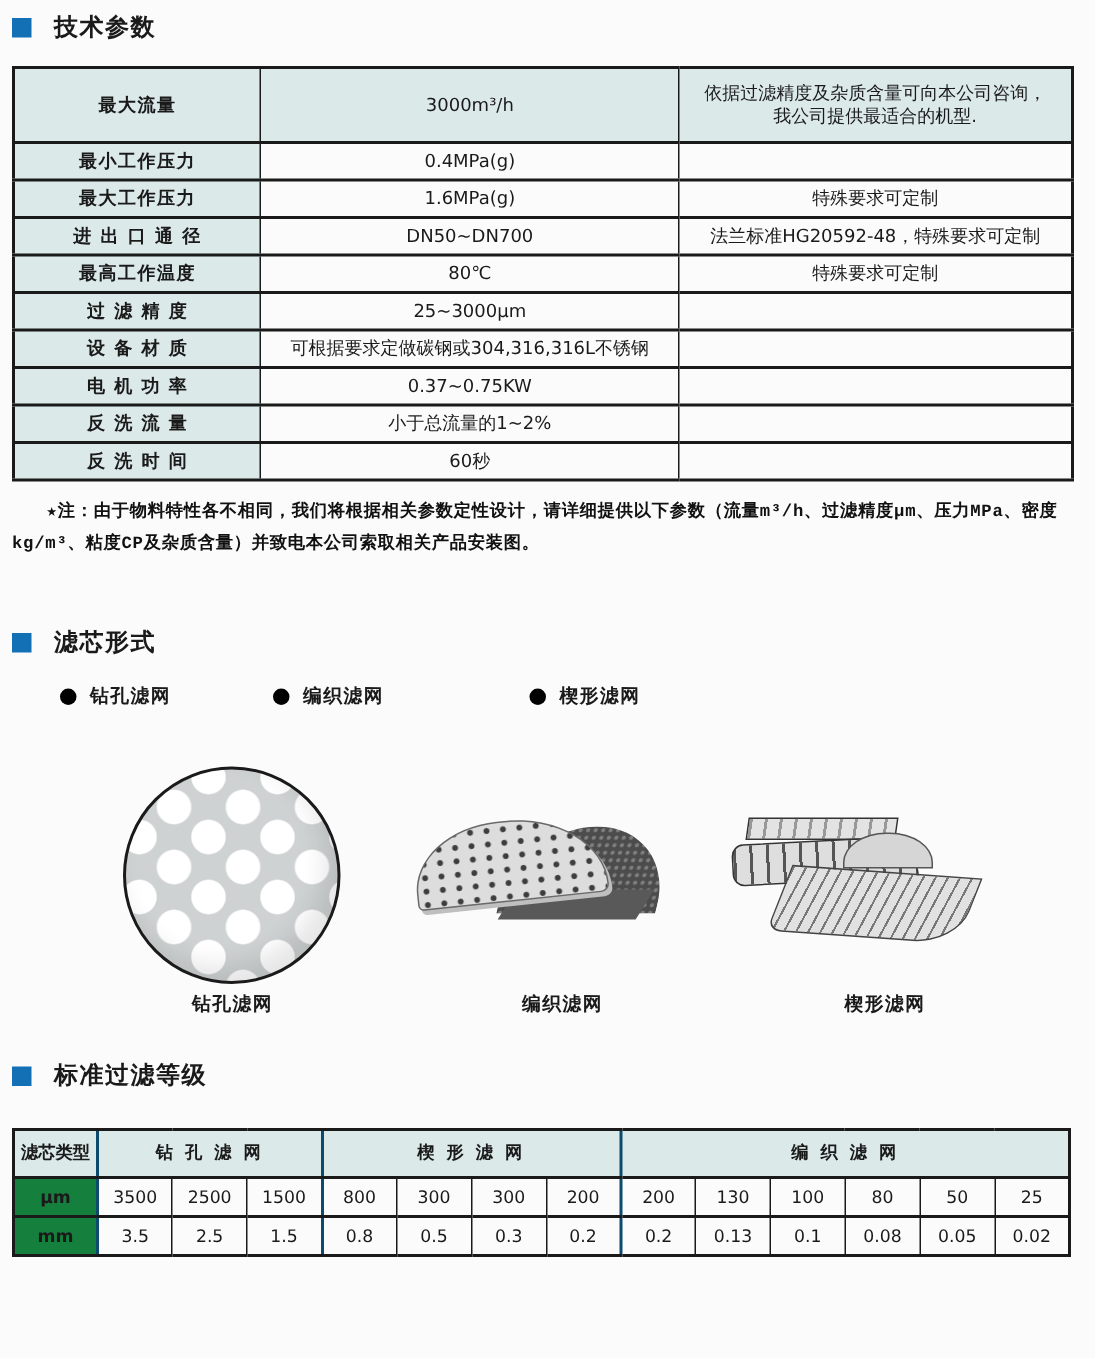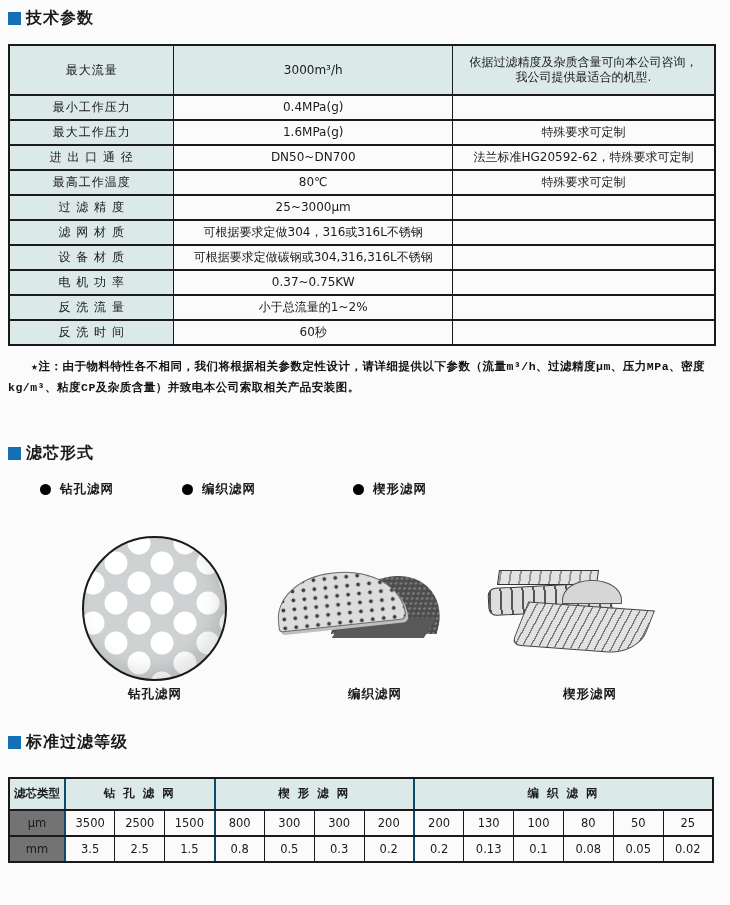--- a/index.html
+++ b/index.html
@@ -4,38 +4,38 @@
 <style>
   html,body{margin:0;padding:0;}
   body{
     width:730px;height:905px;overflow:hidden;
     background:#fbfbfb;
     font-family:"DejaVu Sans",sans-serif;
     color:#1a1a1a;
     position:relative;
   }
   
-  .section-header{display:flex;align-items:center;gap:5px;margin-left:8px;}
+  .section-header{display:flex;align-items:center;gap:15px;margin-left:8px;}
   .sq{width:13px;height:13px;background:#1470b4;flex:0 0 auto;}
   .section-title{font-size:16px;font-weight:bold;letter-spacing:1px;}
   #hdr1{padding-top:8px;}
   #hdr2{margin-top:44px;}
   #hdr3{margin-top:20px;}
 
   
   table{border-collapse:collapse;table-layout:fixed;}
   .tech{margin:15px 0 0 8px;width:708px;border:2px solid #1a1a1a;}
   .tech td{
     border-left:1px solid #1a1a1a;border-right:1px solid #1a1a1a;
     border-top:2px solid #1a1a1a;border-bottom:2px solid #1a1a1a;
     font-size:12px;text-align:center;vertical-align:middle;
     padding:2px 4px;height:19px;line-height:1.25;
   }
   .tech col.c1{width:164px;} .tech col.c2{width:277px;} .tech col.c3{width:261px;}
-  .tech td.lbl{background:#dbe9e8;font-weight:400;letter-spacing:1px;}
+  .tech td.lbl{background:#dbe9e8;font-weight:700;letter-spacing:1px;}
   .tech tr.first td{background:#dbe9e8;height:44px;}
   .tech td.rem{white-space:pre-line;}
 
   
   .note{
     margin:10px 10px 0 8px;font-size:11.5px;font-weight:bold;
     line-height:1.85;text-indent:2em;letter-spacing:.5px;color:#111;font-family:Liberation Mono, monospace;
   }
 
   
@@ -116,21 +116,21 @@
   
   .grade{margin:24px 0 0 8px;width:706px;border:2px solid #1a1a1a;}
   .grade td{
     border-left:1px solid #1a1a1a;border-right:1px solid #1a1a1a;
     border-top:2px solid #1a1a1a;border-bottom:2px solid #1a1a1a;
     font-size:11.5px;text-align:center;vertical-align:middle;
     padding:0 2px;height:24px;
   }
   .grade col.gc0{width:56px;}
   .grade tr.ghead td{background:#dbe9e8;font-weight:600;letter-spacing:2px;height:30px;}
-  .grade td.unit{background:#737373;font-weight:400;letter-spacing:0;}
+  .grade td.unit{background:#15803d;font-weight:700;letter-spacing:0;}
   .grade td.gsep{border-left:2px solid #0c4a6e;}
 </style>
 </head>
 <body>
 
 <div class="section-header" id="hdr1">
   <span class="sq"></span>
   <span class="section-title">技术参数</span>
 </div>
 
@@ -153,35 +153,30 @@
     <td class="rem"></td>
   </tr>
   <tr>
     <td class="lbl">最大工作压力</td>
     <td class="val">1.6MPa(g)</td>
     <td class="rem">特殊要求可定制</td>
   </tr>
   <tr>
     <td class="lbl">进 出 口 通 径</td>
     <td class="val">DN50~DN700</td>
-    <td class="rem">法兰标准HG20592-62，特殊要求可定制</td>
+    <td class="rem">法兰标准HG20592-48，特殊要求可定制</td>
   </tr>
   <tr>
     <td class="lbl">最高工作温度</td>
     <td class="val">80℃</td>
     <td class="rem">特殊要求可定制</td>
   </tr>
   <tr>
     <td class="lbl">过 滤 精 度</td>
     <td class="val">25~3000μm</td>
-    <td class="rem"></td>
-  </tr>
-  <tr>
-    <td class="lbl">滤 网 材 质</td>
-    <td class="val">可根据要求定做304，316或316L不锈钢</td>
     <td class="rem"></td>
   </tr>
   <tr>
     <td class="lbl">设 备 材 质</td>
     <td class="val">可根据要求定做碳钢或304,316,316L不锈钢</td>
     <td class="rem"></td>
   </tr>
   <tr>
     <td class="lbl">电 机 功 率</td>
     <td class="val">0.37~0.75KW</td>

